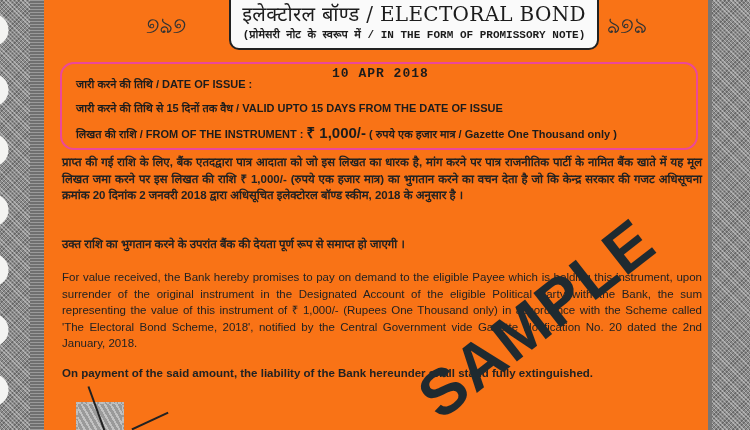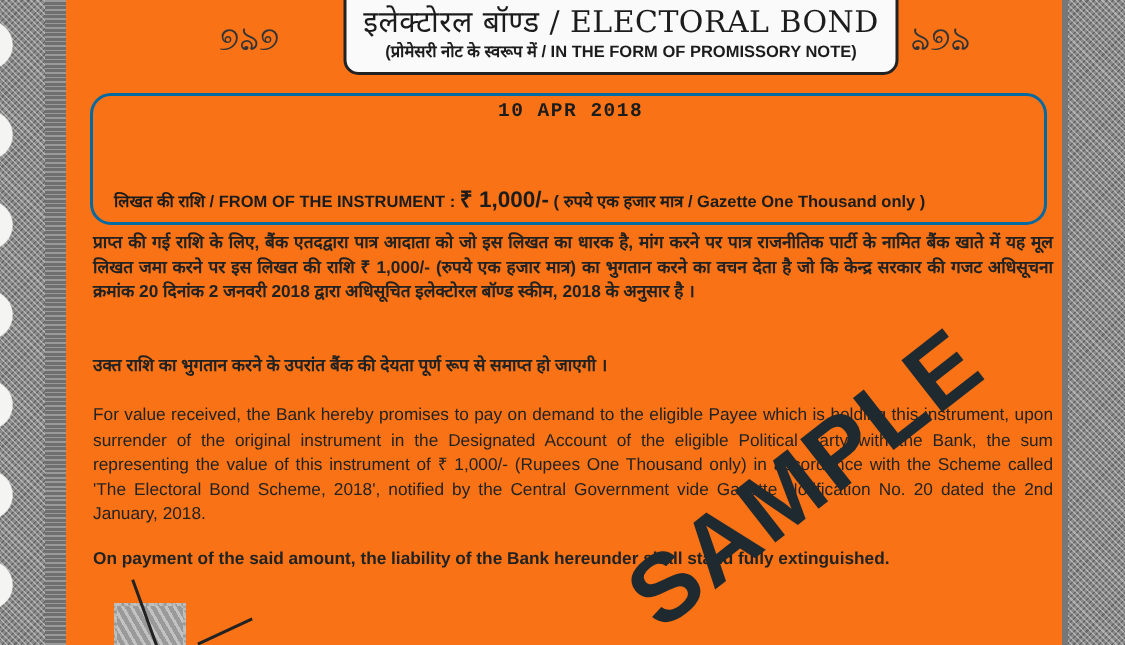--- a/index.html
+++ b/index.html
@@ -23,28 +23,28 @@
     .border-right-inner { position: absolute; right: 38px; top: 0; width: 4px; height: 430px; background: #777; }
 
     .page { position: absolute; left: 44px; top: 0; width: 664px; height: 430px; background: #f97316; }
 
     .header-box {
       position: absolute; left: 185px; top: -12px; width: 370px; height: 62px;
       border: 2px solid #222; border-radius: 10px; background: #fafafa;
       text-align: center;
     }
     .header-title { font-family: "DejaVu Serif", serif; font-weight: normal; font-size: 20px; line-height: 24px; margin-top: 12px; letter-spacing: 0.3px; }
-    .header-sub { font-weight: bold; font-size: 11px; line-height: 14px; margin-top: 2px; }
+    .header-sub { font-weight: bold; font-size: 11px; line-height: 14px; margin-top: 2px; font-family: Liberation Mono, monospace; }
     .flourish { position: absolute; top: 8px; font-size: 22px; color: #333; font-family: "DejaVu Serif", serif; }
     .flourish.left { left: 102px; }
     .flourish.right { left: 563px; }
 
     .info-box {
       position: absolute; left: 16px; top: 62px; width: 638px; height: 88px;
-      border: 2px solid #0369a1; border-radius: 14px;
+      border: 2px solid #ec4899; border-radius: 14px;
     }
     .info-row { position: absolute; left: 14px; font-weight: bold; font-size: 11px; white-space: nowrap; }
     .info-row.r1 { top: 12px; }
     .info-row.r2 { top: 36px; }
     .info-row.r3 { top: 58px; }
     .issue-date { position: absolute; left: 270px; top: 2px; font-family: "Liberation Mono", monospace; font-weight: bold; font-size: 13px; letter-spacing: 1px; }
     .amount { font-size: 15px; margin-top: 12px; }
 
     .para { position: absolute; left: 18px; width: 640px; font-weight: bold; font-size: 11.5px; line-height: 16.5px; color: #222; text-align: justify; }
     .para.hi1 { top: 154px; }
@@ -74,20 +74,22 @@
   <div class="header-box">
     <div class="header-title">
       <span>इलेक्टोरल बॉण्ड</span><span> / </span><span>ELECTORAL BOND</span>
     </div>
     <div class="header-sub">(प्रोमेसरी नोट के स्वरूप में / IN THE FORM OF PROMISSORY NOTE)</div>
   </div>
   <span class="flourish right">ঌ୭ঌ</span>
 
   <div class="info-box">
     <div class="issue-date">10 APR 2018</div>
+    <div class="info-row r1">जारी करने की तिथि / DATE OF ISSUE :</div>
+    <div class="info-row r2">जारी करने की तिथि से 15 दिनों तक वैध / VALID UPTO 15 DAYS FROM THE DATE OF ISSUE</div>
     <div class="info-row r3">
       <span>लिखत की राशि / FROM OF THE INSTRUMENT :</span>
       <span class="amount">₹ 1,000/-</span>
       <span> ( रुपये एक हजार मात्र /  Gazette One Thousand only )</span>
     </div>
   </div>
 
   <p class="para hi1">प्राप्त की गई राशि के लिए, बैंक एतदद्वारा पात्र आदाता को जो इस लिखत का धारक है, मांग करने पर पात्र राजनीतिक पार्टी के नामित बैंक खाते में यह मूल लिखत जमा करने पर इस लिखत की राशि ₹ 1,000/- (रुपये एक हजार मात्र) का भुगतान करने का वचन देता है जो कि केन्द्र सरकार की गजट अधिसूचना क्रमांक 20 दिनांक 2 जनवरी 2018 द्वारा अधिसूचित इलेक्टोरल बॉण्ड स्कीम, 2018 के अनुसार है ।</p>
   <p class="para hi2">उक्त राशि का भुगतान करने के उपरांत बैंक की देयता पूर्ण रूप से समाप्त हो जाएगी ।</p>
   <p class="para en1">For value received, the Bank hereby promises to pay on demand to the eligible Payee which is holding this instrument, upon surrender of the original instrument in the Designated Account of the eligible Political Party with the Bank, the sum representing the value of this instrument of ₹ 1,000/- (Rupees One Thousand only) in accordance with the Scheme called 'The Electoral Bond Scheme, 2018', notified by the Central Government vide Gazette Notification No. 20 dated the 2nd January, 2018.</p>

